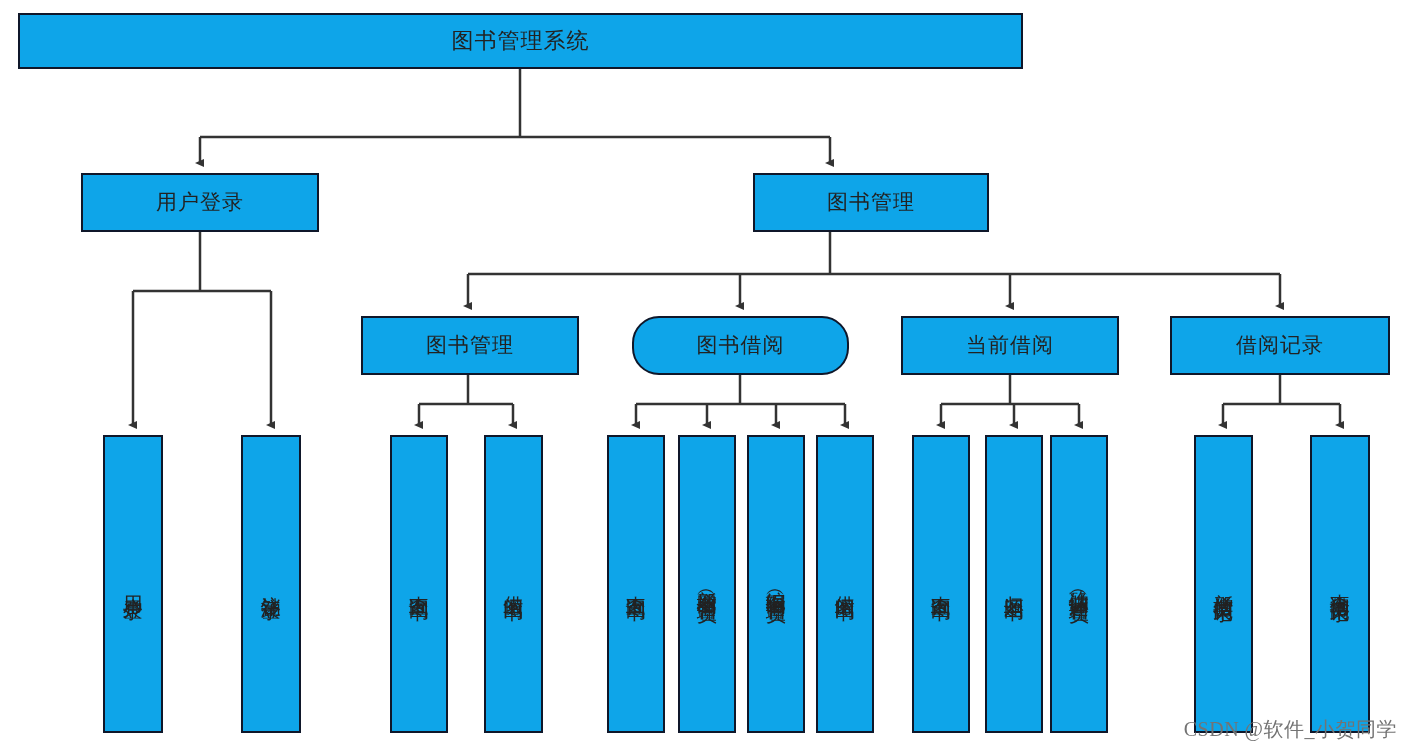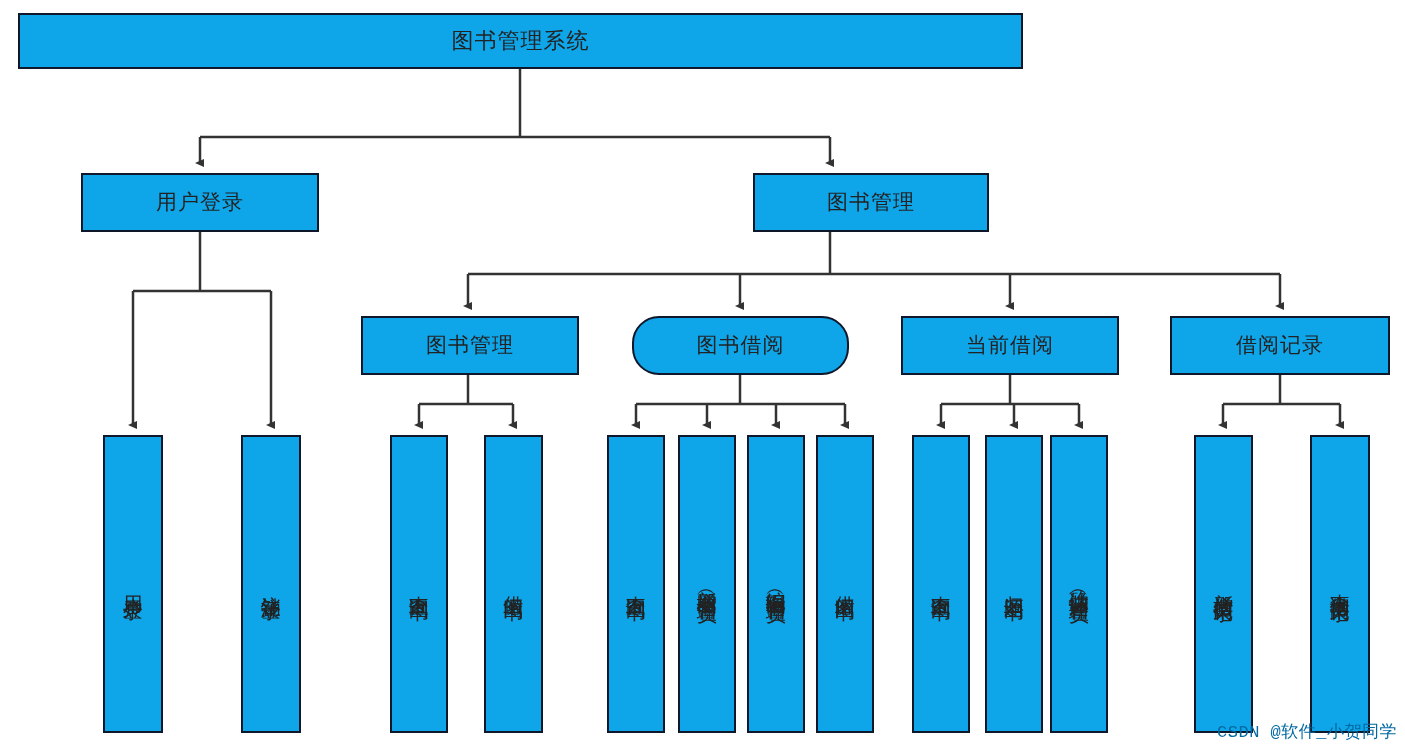--- a/index.html
+++ b/index.html
@@ -53,23 +53,23 @@
     align-items: center;
     justify-content: center;
   }
   .node.root {
     font-size: 22px;
   }
   .watermark {
     position: absolute;
     right: 8px;
     bottom: 4px;
-    font-size: 17px;
-    color: #0369a1;
-    font-family: Liberation Mono, monospace;
+    font-size: 20px;
+    color: #737373;
+    font-family: Liberation Serif, serif;
     letter-spacing: 0.5px;
     white-space: nowrap;
   }
 </style>
 </head>
 <body>
 
 <div id="canvas">
 
   <svg id="wires" viewBox="0 0 1405 747" xmlns="http://www.w3.org/2000/svg">

